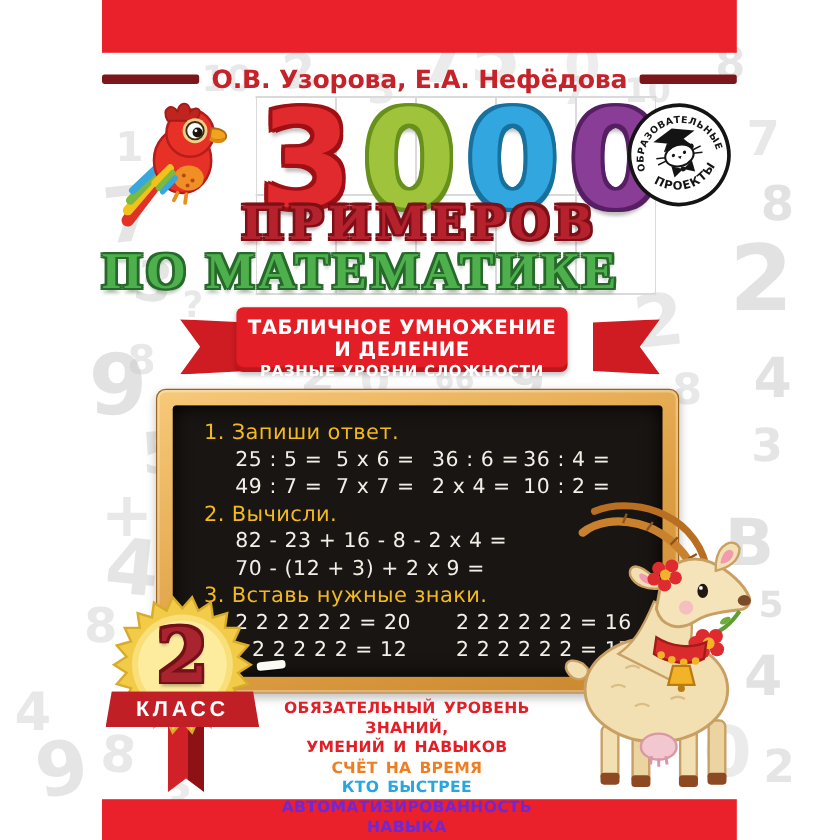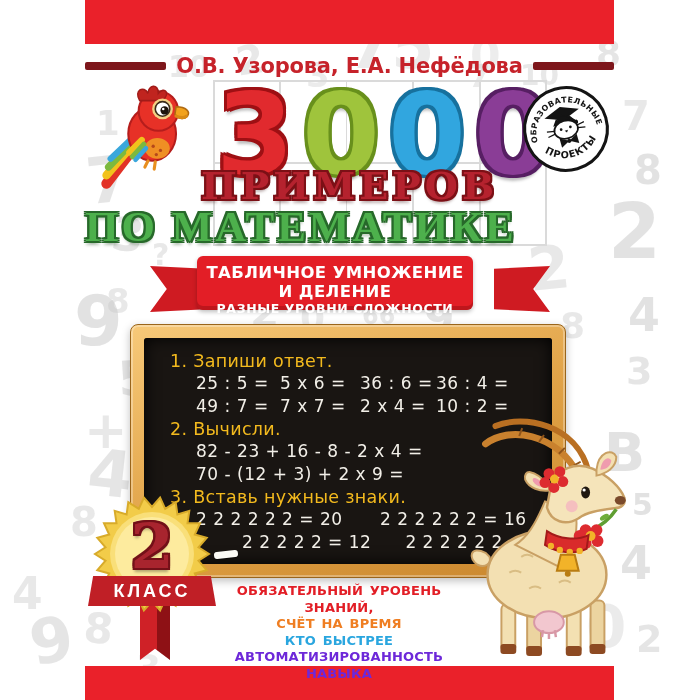--- a/index.html
+++ b/index.html
@@ -49,21 +49,21 @@
     border-radius:8px;box-shadow:inset 0 0 0 2px rgba(255,255,255,.3),0 3px 8px rgba(0,0,0,.25);box-sizing:border-box;}
   .board-surface{position:absolute;left:13px;top:13px;right:13px;bottom:13px;background:#191512;
     border-radius:3px;box-shadow:inset 0 0 16px #000;overflow:hidden;}
   .board-content{padding:12px 0 0 26px;}
   .board-heading{color:#f3ba1e;font-size:17.5px;font-weight:normal;line-height:22px;letter-spacing:.3px;}
   .board-row{display:flex;margin-left:26px;color:#f2efe8;font-size:17px;font-weight:normal;
              line-height:23px;letter-spacing:.5px;white-space:pre;}
   .row-s0 .board-cell{width:84px;} .row-s0 .board-cell:nth-child(2){width:80px;}
   .row-s0 .board-cell:nth-child(3){width:76px;} .row-s0 .board-cell:nth-child(4){width:auto;}
   .row-s2 .board-cell:first-child{width:184px;}
-  .board-row.indent{margin-left:40px;} .board-row.indent .board-cell:first-child{width:170px;margin-left:32px;}
+  .board-row.indent{margin-left:40px;} .board-row.indent .board-cell:first-child{width:170px;}
   .chalk-piece{position:absolute;left:214px;top:551px;width:24px;height:7px;background:#fbfaf5;
     border-radius:3px;transform:rotate(-6deg);z-index:7;box-shadow:0 1px 1px rgba(0,0,0,.5);}
   
   .grade-badge{position:absolute;left:86px;top:492px;width:132px;height:172px;z-index:9;}
   .badge-star{position:absolute;left:0;top:0;}
   .badge-number{position:absolute;left:0;top:20px;width:132px;text-align:center;
     font-family:"DejaVu Serif",serif;font-weight:bold;font-size:62px;line-height:70px;color:#a8242e;
     text-shadow:-2px -2px 0 #731018,2px -2px 0 #731018,-2px 2px 0 #731018,2px 2px 0 #731018,
       0 -2px 0 #731018,0 2px 0 #731018,-2px 0 0 #731018,2px 0 0 #731018,0 4px 3px rgba(0,0,0,.3);}
   .badge-ribbon{position:absolute;left:2px;top:84px;width:128px;height:30px;background:#c01f26;
@@ -286,17 +286,18 @@
       <polygon id="starburst" points="123.0,62.0 112.5,68.7 120.7,78.1 108.8,81.5 114.0,92.8 101.5,92.8 103.3,105.1 91.4,101.5 89.7,113.8 79.2,107.1 74.1,118.4 66.0,109.0 57.9,118.4 52.8,107.1 42.3,113.8 40.6,101.5 28.7,105.1 30.5,92.8 18.0,92.8 23.2,81.5 11.3,78.1 19.5,68.7 9.0,62.0 19.5,55.3 11.3,45.9 23.2,42.5 18.0,31.2 30.5,31.2 28.7,18.9 40.6,22.5 42.3,10.2 52.8,16.9 57.9,5.6 66.0,15.0 74.1,5.6 79.2,16.9 89.7,10.2 91.4,22.5 103.3,18.9 101.5,31.2 114.0,31.2 108.8,42.5 120.7,45.9 112.5,55.3" fill="#f2cc49" stroke="#d8ab2a" stroke-width="2"></polygon>
       <circle cx="66" cy="62" r="42" fill="#f9df79"></circle>
       <circle cx="66" cy="62" r="37" fill="#fdeb9e"></circle>
     </svg>
     <div class="badge-number">2</div>
     <div class="badge-ribbon">КЛАСС</div>
   </div>
 
   <div class="features" id="features">
       <div class="feature-line" style="color: rgb(226, 30, 38);">ОБЯЗАТЕЛЬНЫЙ УРОВЕНЬ ЗНАНИЙ,</div>
+      <div class="feature-line" style="color: rgb(226, 30, 38);">УМЕНИЙ И НАВЫКОВ</div>
       <div class="feature-line" style="color: rgb(239, 126, 34);">СЧЁТ НА ВРЕМЯ</div>
       <div class="feature-line" style="color: rgb(42, 166, 223);">КТО БЫСТРЕЕ</div>
       <div class="feature-line" style="color: #6d28d9;">АВТОМАТИЗИРОВАННОСТЬ НАВЫКА</div>
     </div>
 </div>
 
 </body></html>

